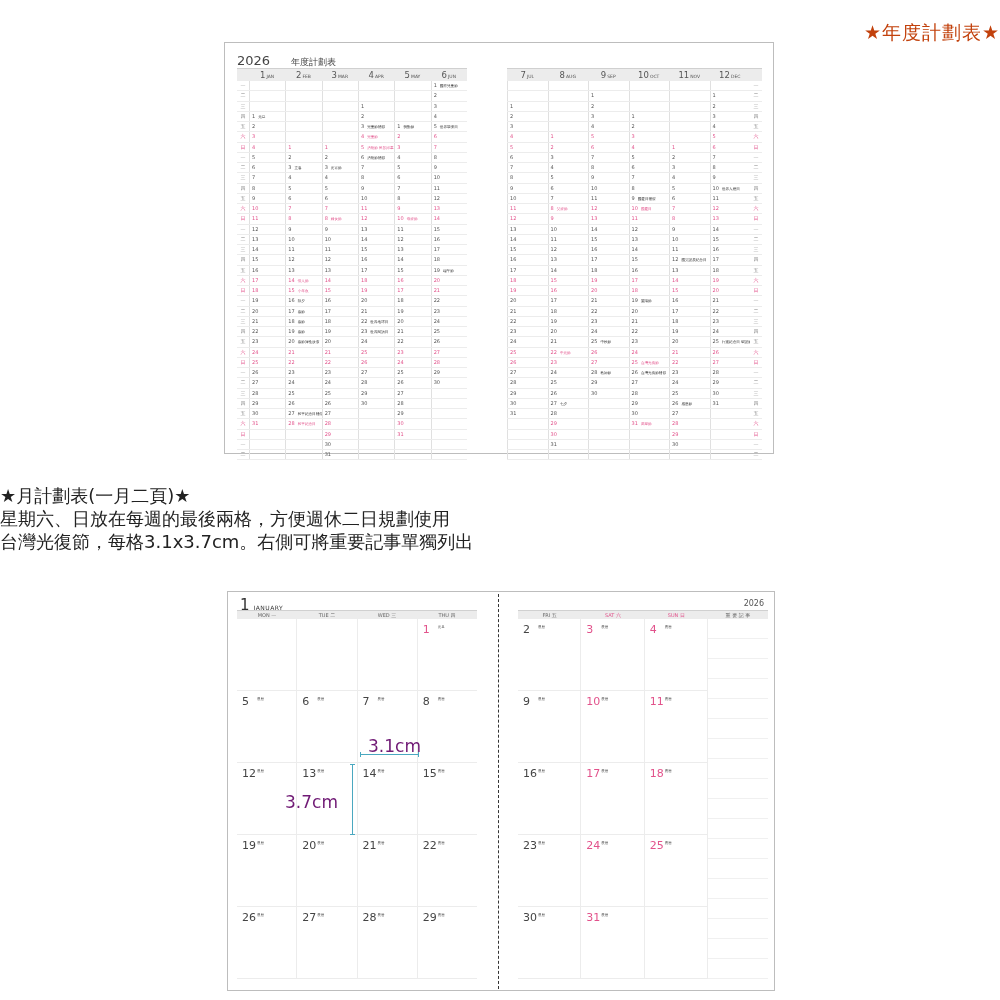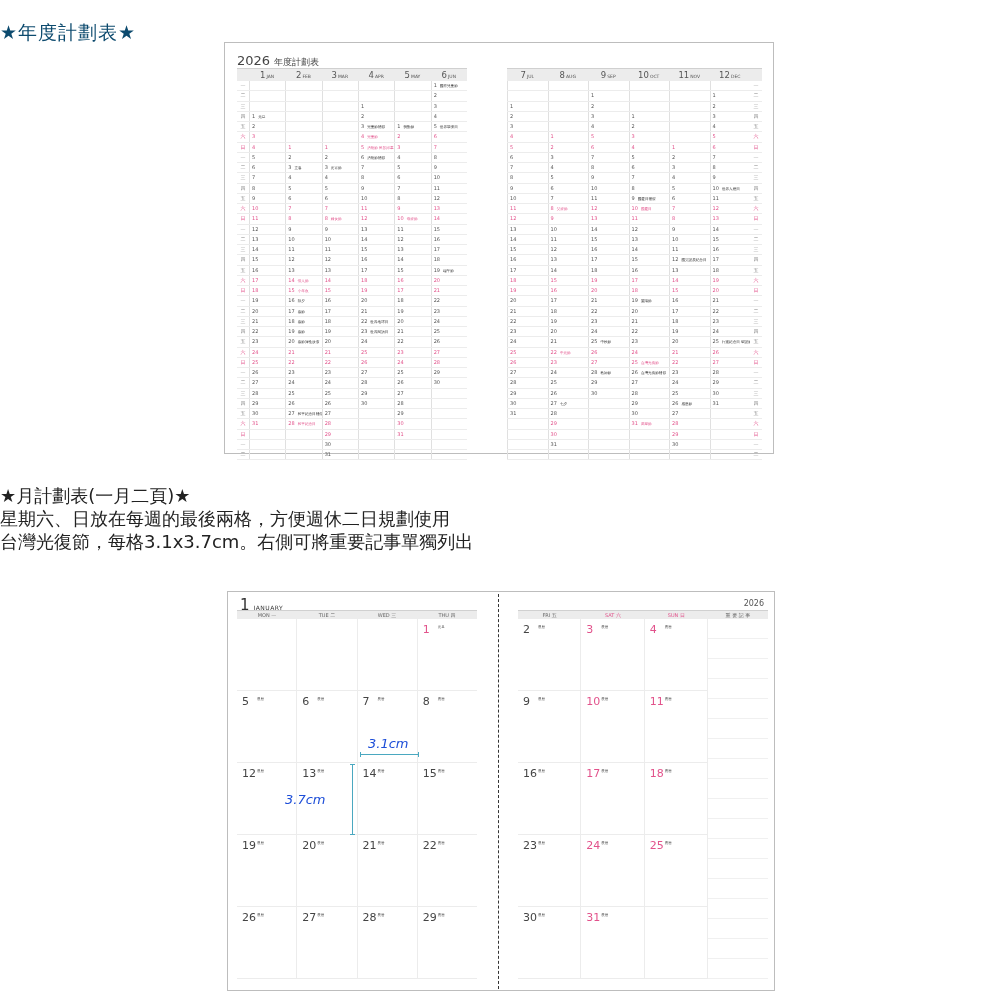--- a/index.html
+++ b/index.html
@@ -1,21 +1,21 @@
 <!DOCTYPE html>
 <html><head>
 <meta charset="utf-8">
 <style>
   html,body{margin:0;padding:0;background:#fff;}
   body{width:1000px;height:1000px;position:relative;overflow:hidden;font-family:"DejaVu Sans",sans-serif;color:#333;}
-  .title1{position:absolute;top:20px;left:0;width:1000px;text-align:left;font-size:19px;color:#0c4a6e;letter-spacing:1px;}
+  .title1{position:absolute;top:20px;left:0;width:1000px;text-align:right;font-size:19px;color:#c2410c;letter-spacing:1px;}
   .panel{position:absolute;border:1.5px solid #bdbdbd;background:#fff;box-sizing:border-box;}
   #yearly{left:224px;top:42px;width:550px;height:412px;}
   .yr-title{position:absolute;left:12px;top:10px;font-size:13px;color:#444;}
-  .yr-title .small{font-size:9px;margin-left:4px;}
+  .yr-title .small{font-size:9px;margin-left:21px;}
   .half{position:absolute;top:25px;}
   .half.left{left:12px;width:230px;}
   .half.right{left:282px;width:255px;}
   .mhead{display:flex;height:12px;background:#ececec;border-top:1px solid #d0d0d0;font-size:7px;color:#555;align-items:center;}
   .mhead .wcol{width:12px;}
   .mhead .m{flex:1;text-align:center;}
   .mhead .m .big{font-size:8.5px;}
   .mhead .m .abbr{font-size:4.5px;margin-left:1px;}
   .grid{position:relative;}
   .row{display:flex;height:9.25px;border-bottom:1px solid #ececec;font-size:5px;line-height:9px;}
@@ -39,21 +39,21 @@
   .mo-body{display:flex;}
   .mo-col{flex:1;border-left:1px solid #ececec;}
   .mo-col:first-child{border-left:none;}
   .mo-cell{height:71px;border-bottom:1px solid #ececec;position:relative;}
   .mo-cell .num{position:absolute;left:5px;top:4px;font-size:11px;color:#444;}
   .mo-cell .num.pink{color:#e2528b;}
   .mo-cell .note{position:absolute;left:20px;top:6px;font-size:3.5px;color:#555;}
   .memo-col{width:60px;border-left:1px solid #ececec;}
   .memo-line{height:19px;border-bottom:1px solid #f0f0f0;}
   .fold{position:absolute;left:270px;top:2px;width:0;height:395px;border-left:1.5px dashed #333;}
-  .dim{position:absolute;color:#1d4ed8;font-size:13px;font-style:italic;}
+  .dim{position:absolute;color:#701a75;font-size:17px;}
   .dim-h-line{position:absolute;height:0;border-top:1.5px solid #4aa8c0;}
   .dim-v-line{position:absolute;width:0;border-left:1.5px solid #4aa8c0;}
   .tick-h{position:absolute;width:0;height:5px;border-left:1.5px solid #4aa8c0;}
   .tick-v{position:absolute;width:5px;height:0;border-top:1.5px solid #4aa8c0;}
 </style>
 </head>
 <body>
 
 <div class="title1">★年度計劃表★</div>
 

